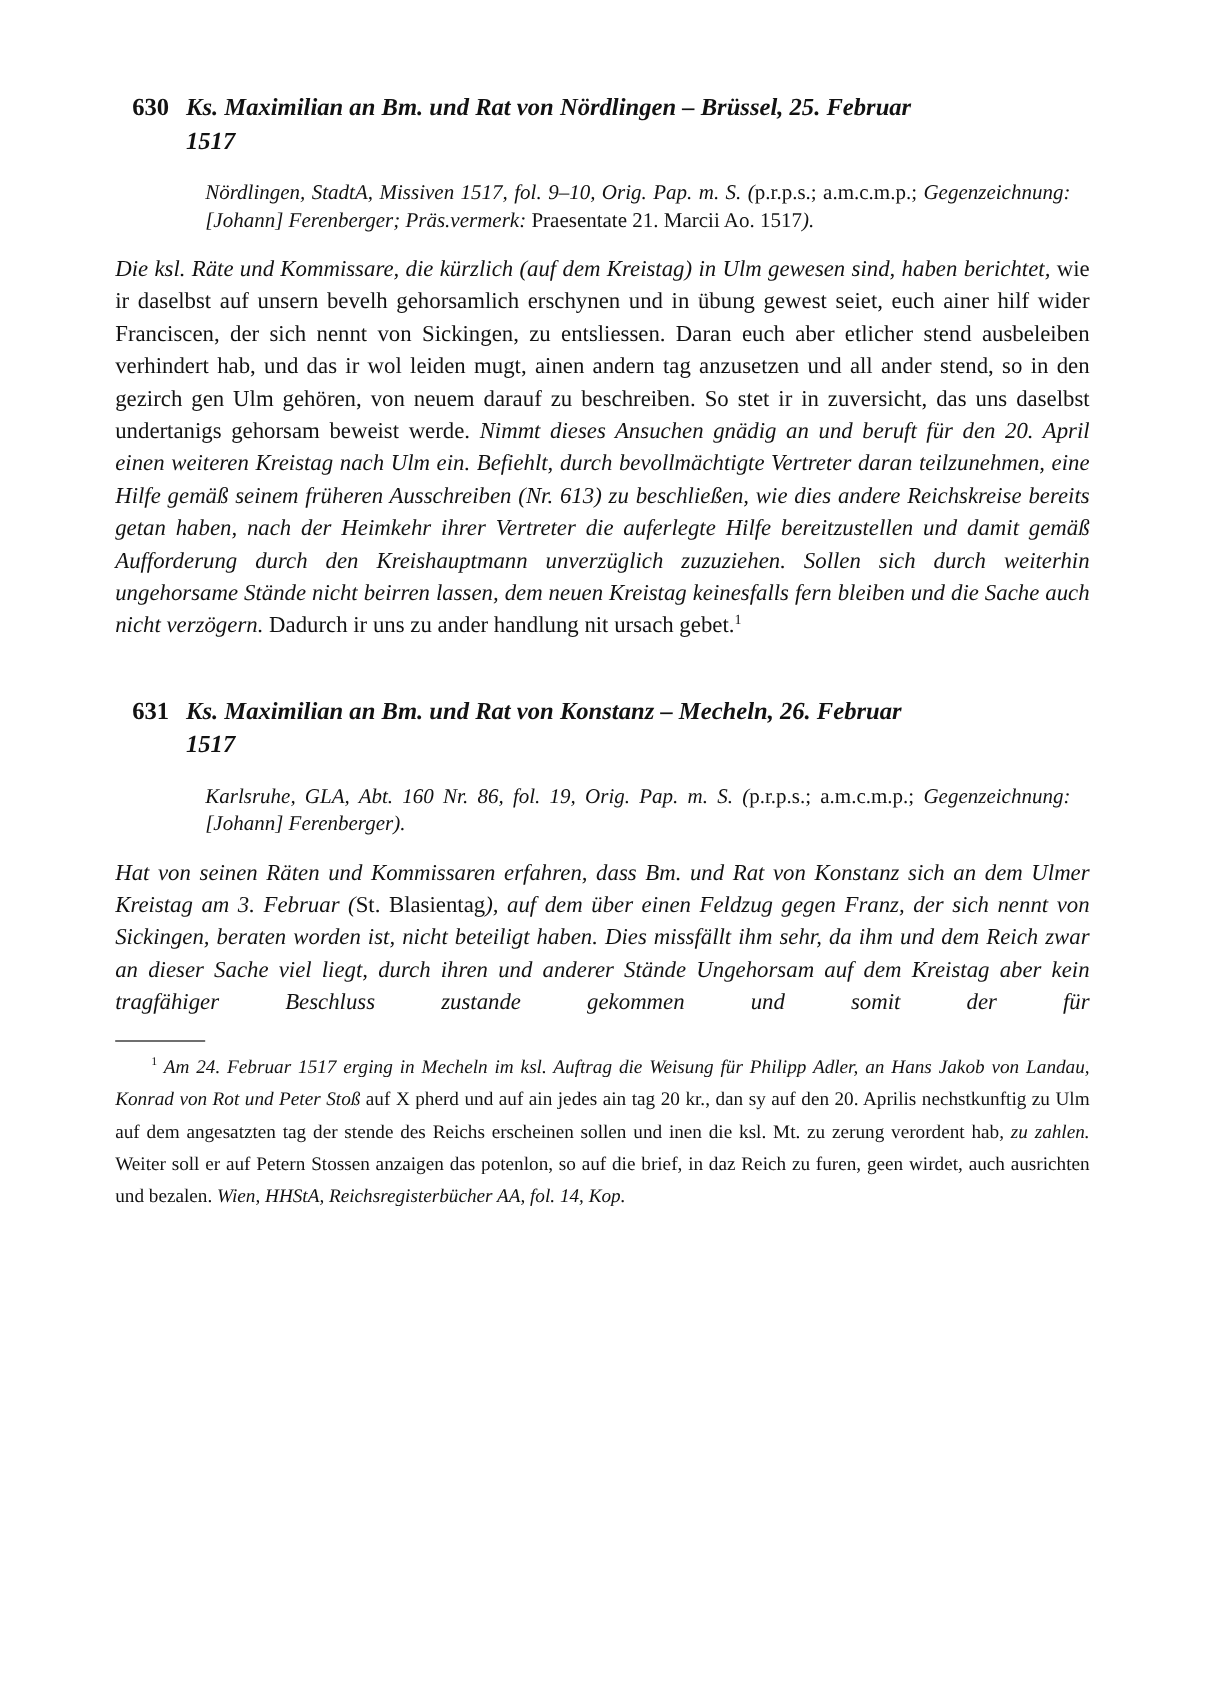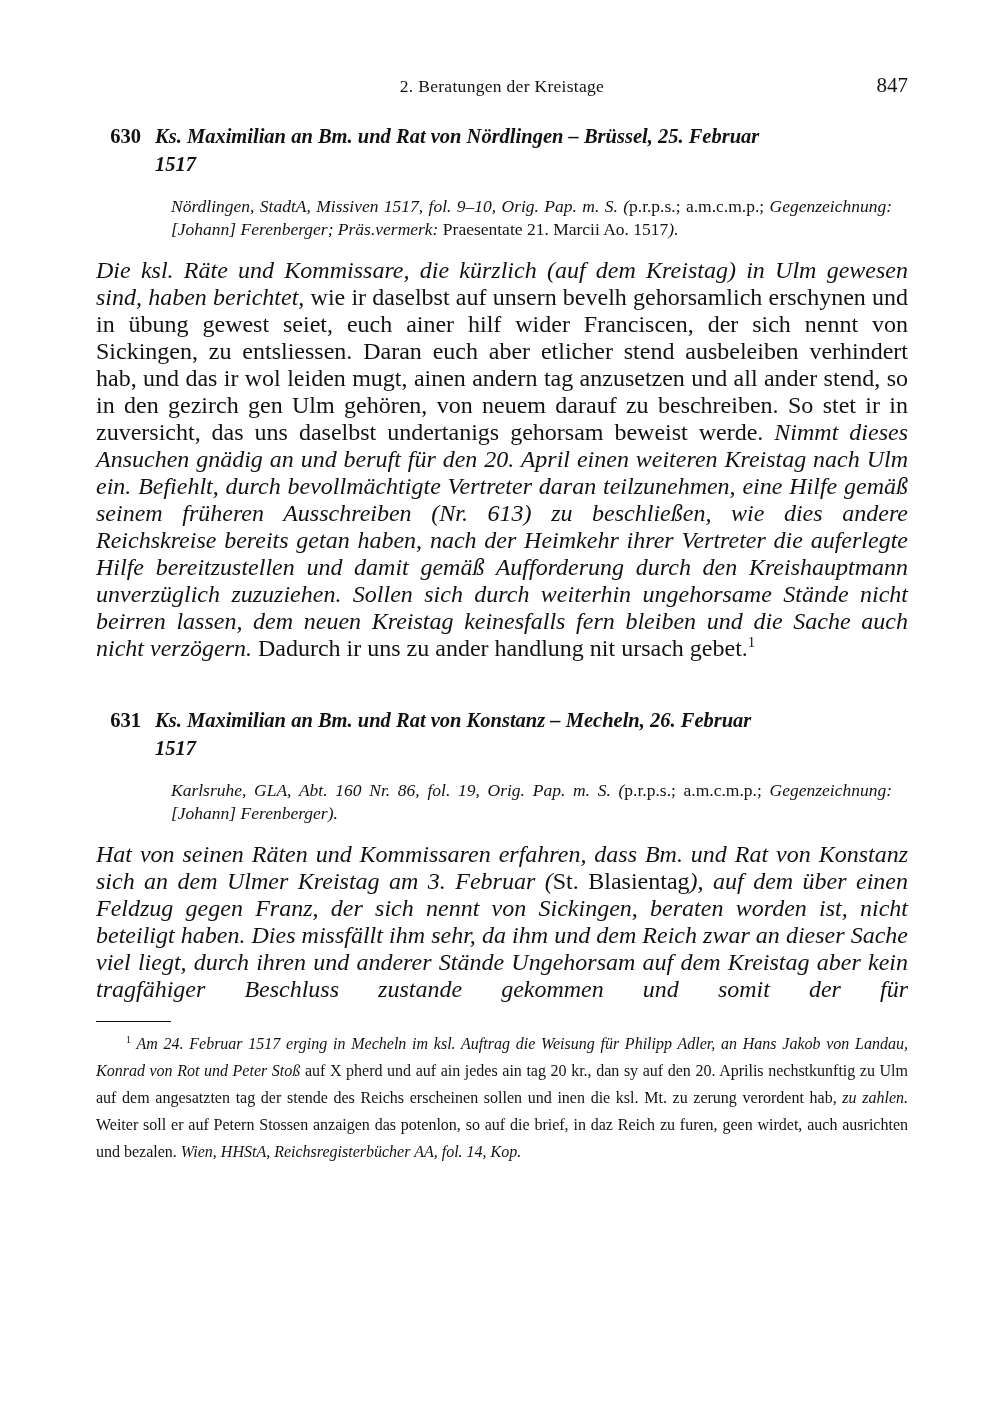--- a/index.html
+++ b/index.html
@@ -16,43 +16,39 @@
   .page-number { position: absolute; right: 0; top: -3px; font-size: 21px; }
 
   .entry-head { display: flex; font-weight: bold; font-size: 20.5px; line-height: 28px; margin-bottom: 17px; }
   .entry-num { width: 59px; flex: none; text-align: center; }
   .entry-title { flex: 1; font-style: italic; }
   .entry-title .title-line { display: block; }
 
   .citation { margin-left: 59px; font-size: 17.5px; line-height: 23px; text-align: justify; margin-bottom: 16px; }
   .citation p { margin: 16px; }
 
-  .body-text { font-size: 24px; line-height: 27px; text-align: justify; margin: 0 0 0 0; }
+  .body-text { font-size: 19px; line-height: 27px; text-align: justify; margin: 0 0 0 0; }
   .body-text.justify-last { text-align-last: justify; }
 
   .entry { margin-bottom: 0; }
   #entry-631 { margin-top: 44px; }
 
   .seg-roman { font-style: normal; }
   .seg-italic { font-style: italic; }
   .seg-smallcaps { font-variant: small-caps; letter-spacing: 0.5px; }
   .seg-sup { vertical-align: super; font-size: 0.62em; line-height: 0; }
 
   .footnote-rule { width: 75px; border-top: 1.6px solid #121212; margin: 18px 0 8px 0; }
   .footnote { font-size: 16px; line-height: 27px; text-align: justify; text-indent: 30px; margin: 0; font-family: Liberation Serif, serif; }
 </style>
 </head>
 <body>
 
 <div class="page">
 
-  <div class="page-header">
-    <div class="running-title">2. Beratungen der Kreistage</div>
-    <div class="page-number">847</div>
-  </div>
 
   <div class="entry" id="entry-630">
     <div class="entry-head">
       <div class="entry-num">630</div>
       <div class="entry-title">
         <span class="title-line">Ks. Maximilian an Bm. und Rat von Nördlingen – Brüssel, 25. Februar</span>
         <span class="title-line">1517</span>
       </div>
     </div>
     <div class="citation">

